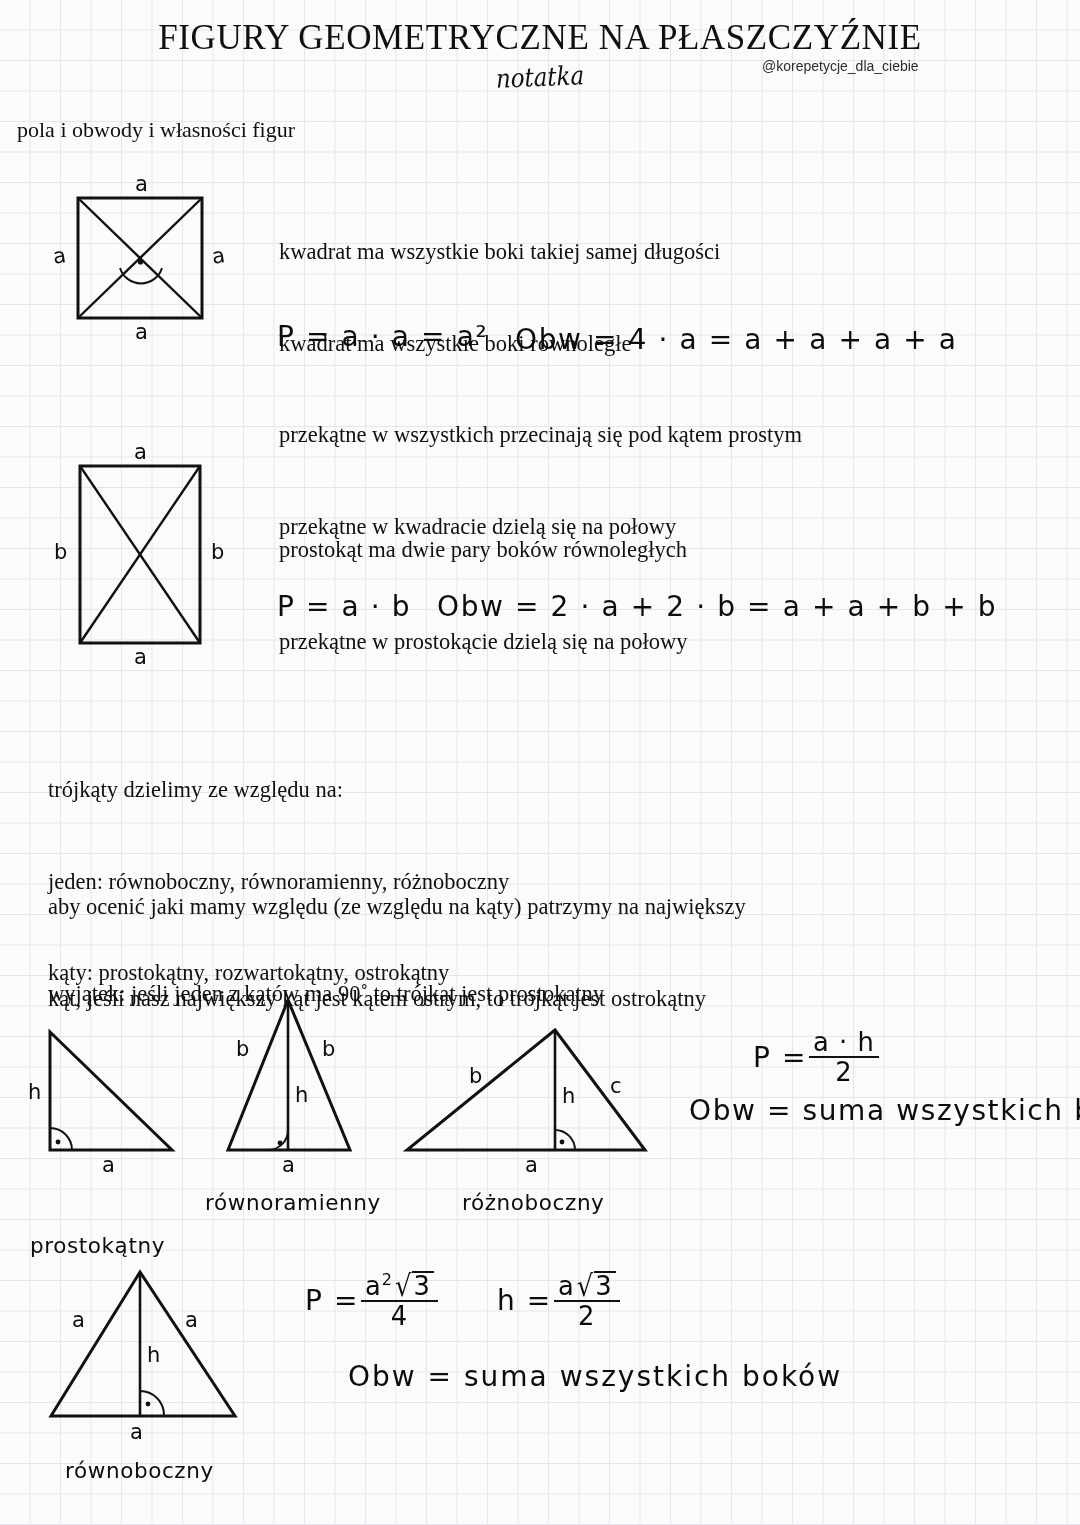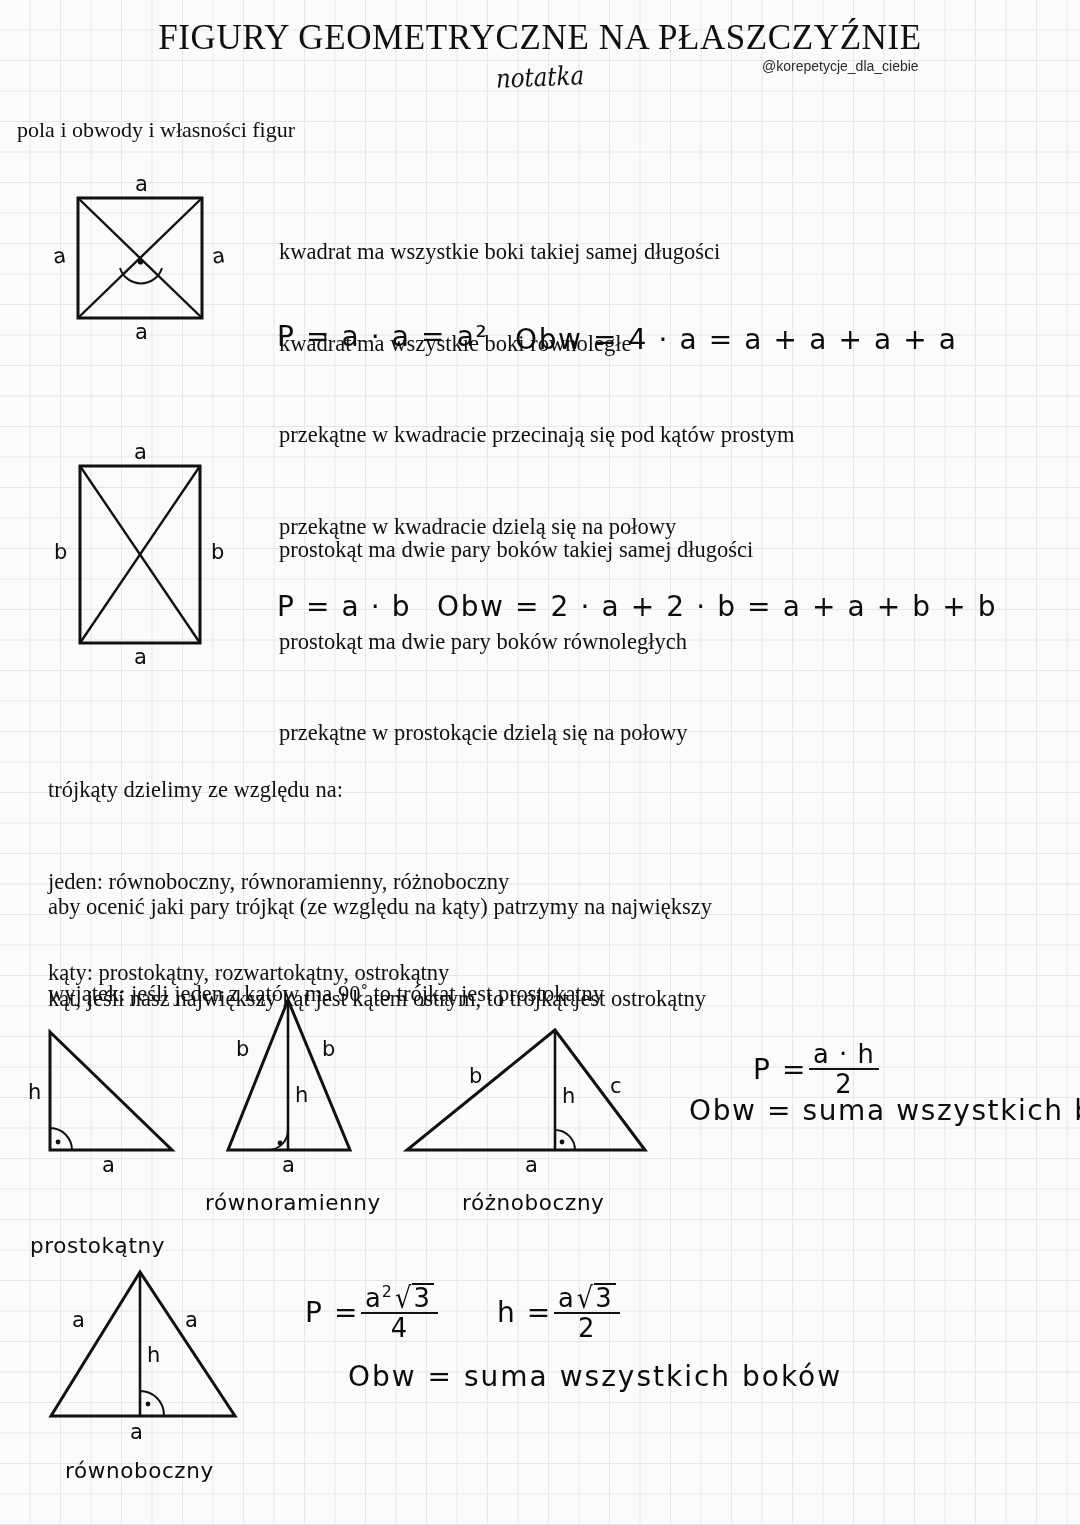--- a/index.html
+++ b/index.html
@@ -68,21 +68,21 @@
     white-space: nowrap;
   }
   .hand.big { font-size: 28px; }
 
   .frac {
     display: inline-block;
     vertical-align: middle;
     text-align: center;
     line-height: 1.05;
     letter-spacing: 1px;
-    margin: 12px 2px;
+    margin: 0 2px;
     position: relative;
     top: -1px;
   }
   .frac .num { display: block; padding: 0 4px; font-size: 0.92em; }
   .frac .den { display: block; border-top: 2px solid #111; padding: 1px 4px 0; font-size: 0.92em; }
   .sup { font-size: 0.62em; vertical-align: super; }
   .sqrt3 { display: inline-block; position: relative; padding-left: 2px; }
   .sqrt3 .radicand {
     border-top: 2px solid #111;
     border-left: 0;
@@ -127,56 +127,55 @@
   </svg>
   <span class="fig-label abs" style="left:87px; top:2px;">a</span>
   <span class="fig-label abs side-a" style="left:5px; top:74px;">a</span>
   <span class="fig-label abs side-a" style="left:164px; top:74px;">a</span>
   <span class="fig-label abs" style="left:87px; top:150px;">a</span>
 </div>
 
 <div class="abs prose" style="left:279px; top:176px;">
   <div>kwadrat ma wszystkie boki takiej samej długości</div>
   <div>kwadrat ma wszystkie boki równoległe</div>
-  <div>przekątne w kwadracie przecinają się pod kątów prostym</div>
+  <div>przekątne w wszystkich przecinają się pod kątem prostym</div>
   <div>przekątne w kwadracie dzielą się na połowy</div>
 </div>
 
 <div class="abs hand big" style="left:277px; top:320px;">P = a · a = a²</div>
 <div class="abs hand big" style="left:515px; top:323px;">Obw = 4 · a = a + a + a + a</div>
 
 <div class="abs" style="left:48px; top:438px; width:210px; height:235px;">
   <svg width="210" height="235" viewBox="0 0 210 235">
     <rect x="32" y="28" width="120" height="177" fill="none" stroke="#111" stroke-width="3"></rect>
     <line x1="32" y1="28" x2="152" y2="205" stroke="#111" stroke-width="2.4"></line>
     <line x1="152" y1="28" x2="32" y2="205" stroke="#111" stroke-width="2.4"></line>
   </svg>
   <span class="fig-label abs" style="left:86px; top:2px;">a</span>
   <span class="fig-label abs" style="left:6px; top:102px;">b</span>
   <span class="fig-label abs" style="left:163px; top:102px;">b</span>
   <span class="fig-label abs" style="left:86px; top:207px;">a</span>
 </div>
 
 <div class="abs prose" style="left:279px; top:474px;">
-  <div>prostokąt ma dwie pary boków takiej samej długości</div>
   <div>prostokąt ma dwie pary boków równoległych</div>
   <div>przekątne w prostokącie dzielą się na połowy</div>
 </div>
 
 <div class="abs hand big" style="left:277px; top:590px;">P = a · b</div>
 <div class="abs hand big" style="left:437px; top:590px;">Obw = 2 · a + 2 · b = a + a + b + b</div>
 
 <div class="abs prose" style="left:48px; top:714px;">
   <div>trójkąty dzielimy ze względu na:</div>
   <div>jeden: równoboczny, równoramienny, różnoboczny</div>
   <div>kąty: prostokątny, rozwartokątny, ostrokątny</div>
 </div>
 
 <div class="abs prose" style="left:48px; top:831px;">
-  <div>aby ocenić jaki pary trójkąt (ze względu na kąty) patrzymy na największy</div>
+  <div>aby ocenić jaki mamy względu (ze względu na kąty) patrzymy na największy</div>
   <div>kąt, jeśli nasz największy kąt jest kątem ostrym, to trójkąt jest ostrokątny</div>
 </div>
 
 <div class="abs prose" style="left:48px; top:918px;">
   <div>wyjątek: jeśli jeden z kątów ma 90˚ to trójkąt jest prostokątny</div>
 </div>
 
 <div class="abs" style="left:8px; top:1012px; width:210px; height:215px;">
   <svg width="210" height="215" viewBox="0 0 210 215">
     <polygon points="42,20 42,138 164,138" fill="none" stroke="#111" stroke-width="3"></polygon>

